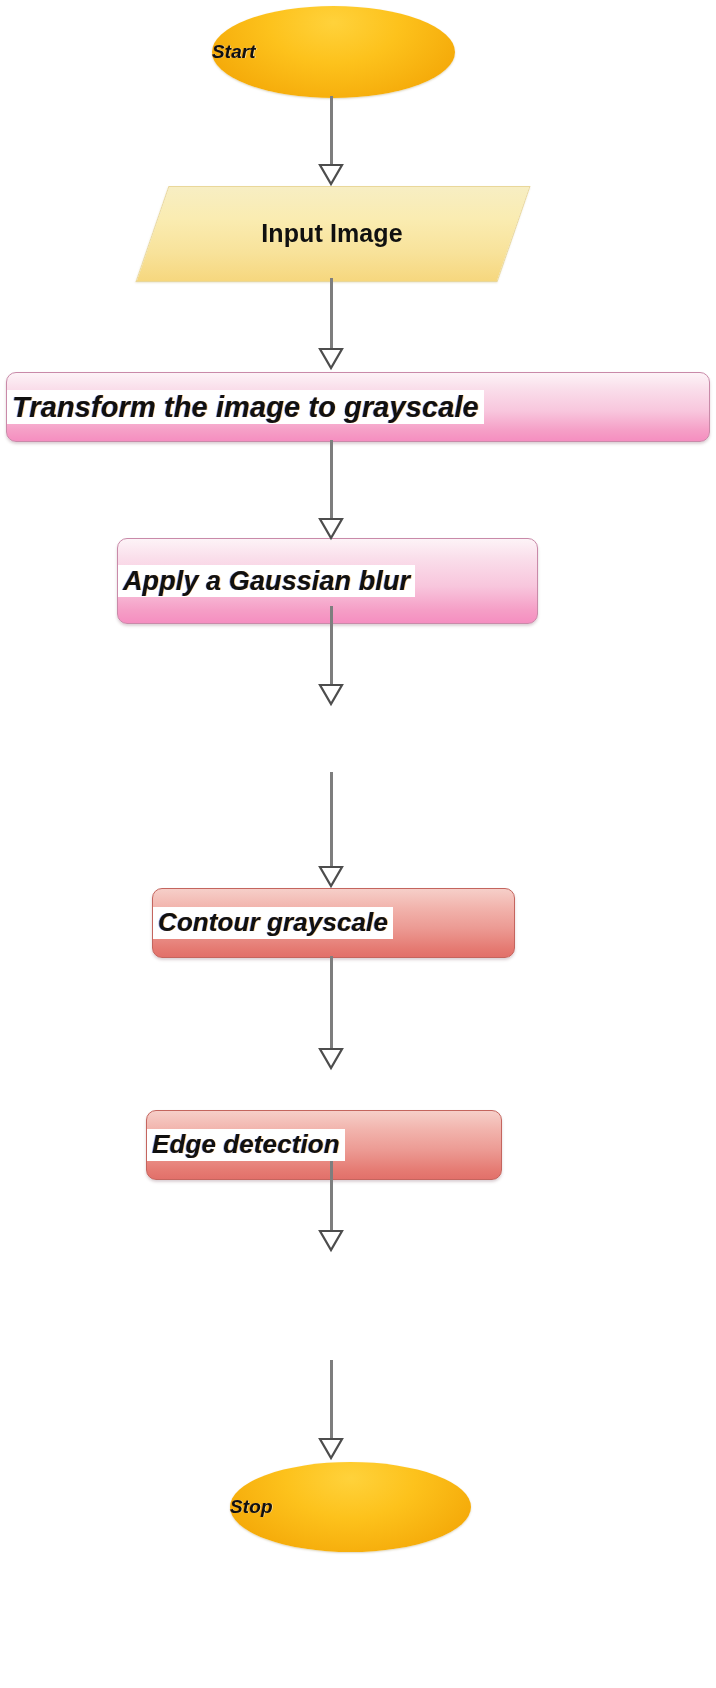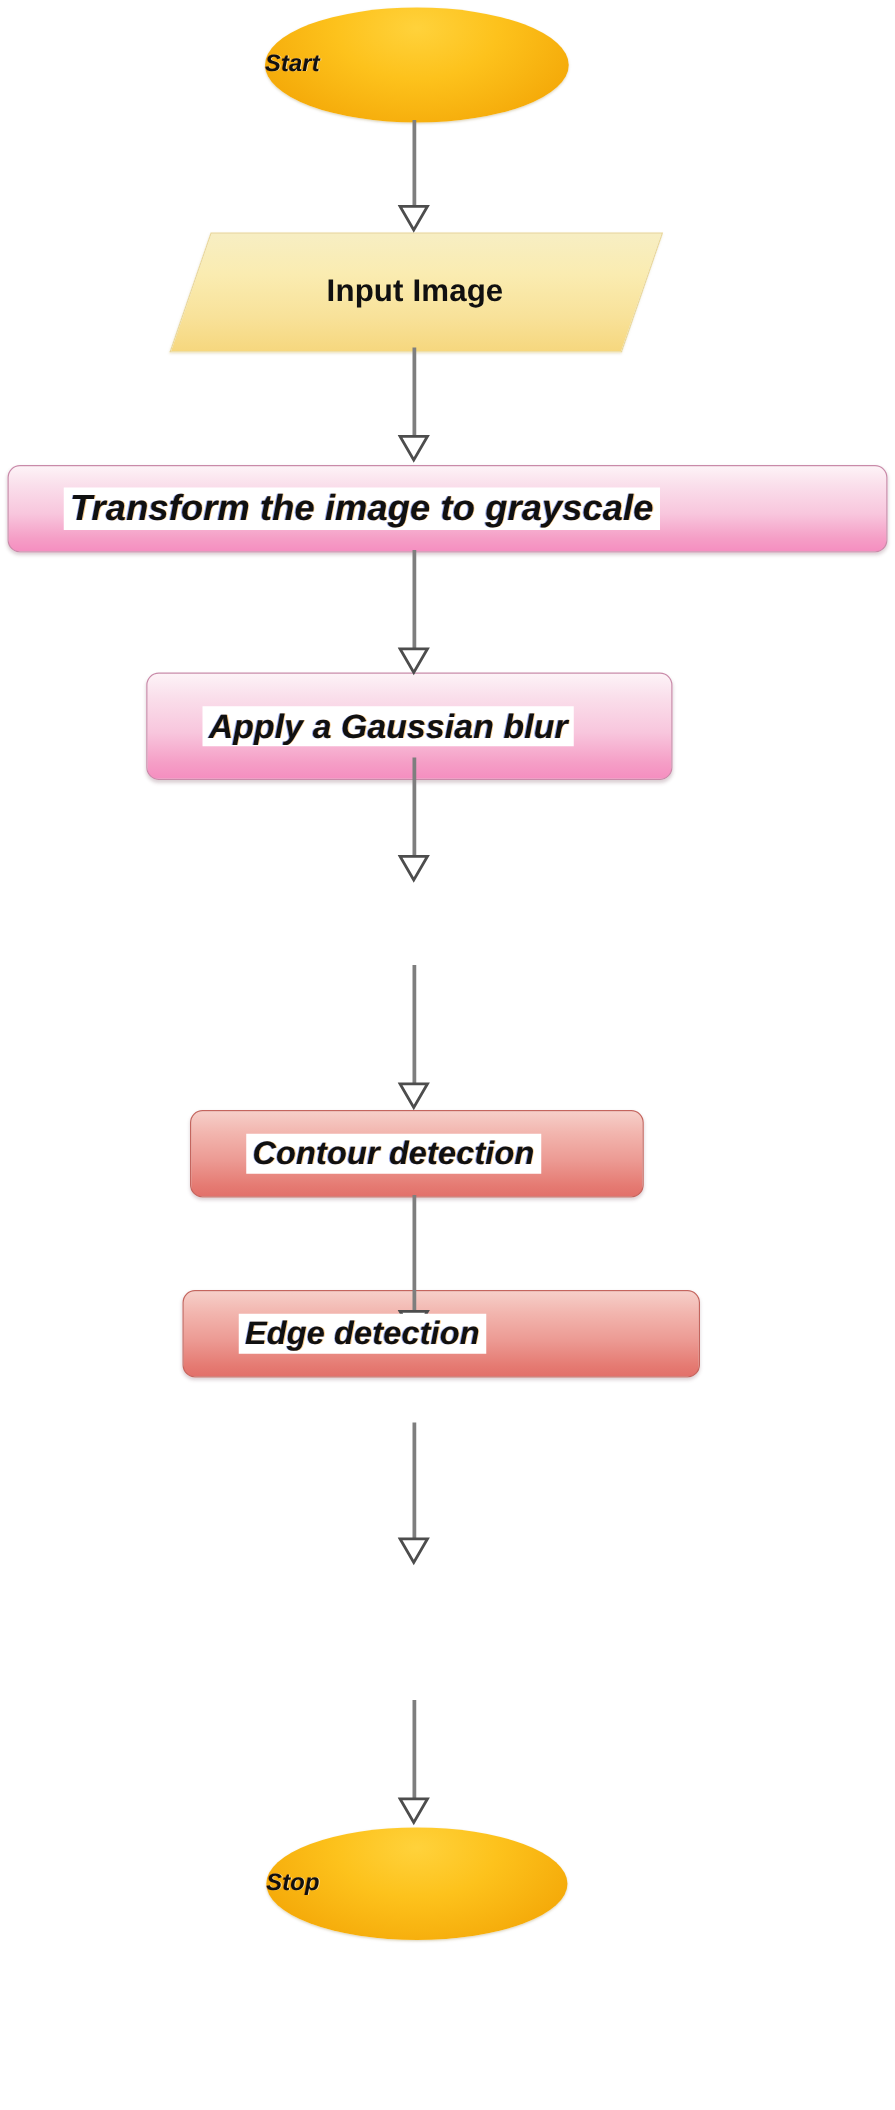--- a/index.html
+++ b/index.html
@@ -75,21 +75,20 @@
     display: flex;
     align-items: center;
     justify-content: center;
     z-index: 4;
   }
 
   
   .process {
     border-radius: 10px;
     box-shadow: 0 2px 3px rgba(90,40,60,0.22);
-    padding-left: 44px;
   }
   .process.pink {
     background: linear-gradient(180deg, #fdf3f7 0%, #fadfeb 22%, #f8c6dd 56%, #f59ec6 85%, #f58ec0 100%);
     border: 1px solid #c98aa9;
   }
   .process.red {
     background: linear-gradient(180deg, #f6cfc9 0%, #f2b5ae 26%, #ec9a93 58%, #e57a72 88%, #e2706a 100%);
     border: 1px solid #c4655e;
   }
   .process .node-label {
@@ -195,25 +194,25 @@
   <div class="node process pink" style="left:6px; top:372px; width:704px; height:70px;">
     <span class="node-label lbl-xl">Transform the image to grayscale</span>
   </div>
 
   <div class="node process pink" style="left:117px; top:538px; width:421px; height:86px;">
     <span class="node-label lbl-lg">Apply a Gaussian blur</span>
   </div>
 
 
   <div class="node process red" style="left:152px; top:888px; width:363px; height:70px;">
-    <span class="node-label lbl-md">Contour detection</span>
-  </div>
-
-  <div class="node process red" style="left:146px; top:1032px; width:414px; height:70px;">
+    <span class="node-label lbl-md">Contour grayscale</span>
+  </div>
+
+  <div class="node process red" style="left:146px; top:1110px; width:356px; height:70px;">
     <span class="node-label lbl-md">Edge detection</span>
   </div>
 
 
-  <div class="node terminator" style="left:213px; top:1462px; width:241px; height:90px;">
+  <div class="node terminator" style="left:230px; top:1462px; width:241px; height:90px;">
     <span class="node-label lbl-sm">Stop</span>
   </div>
 
 </div>
 
 </body></html>

